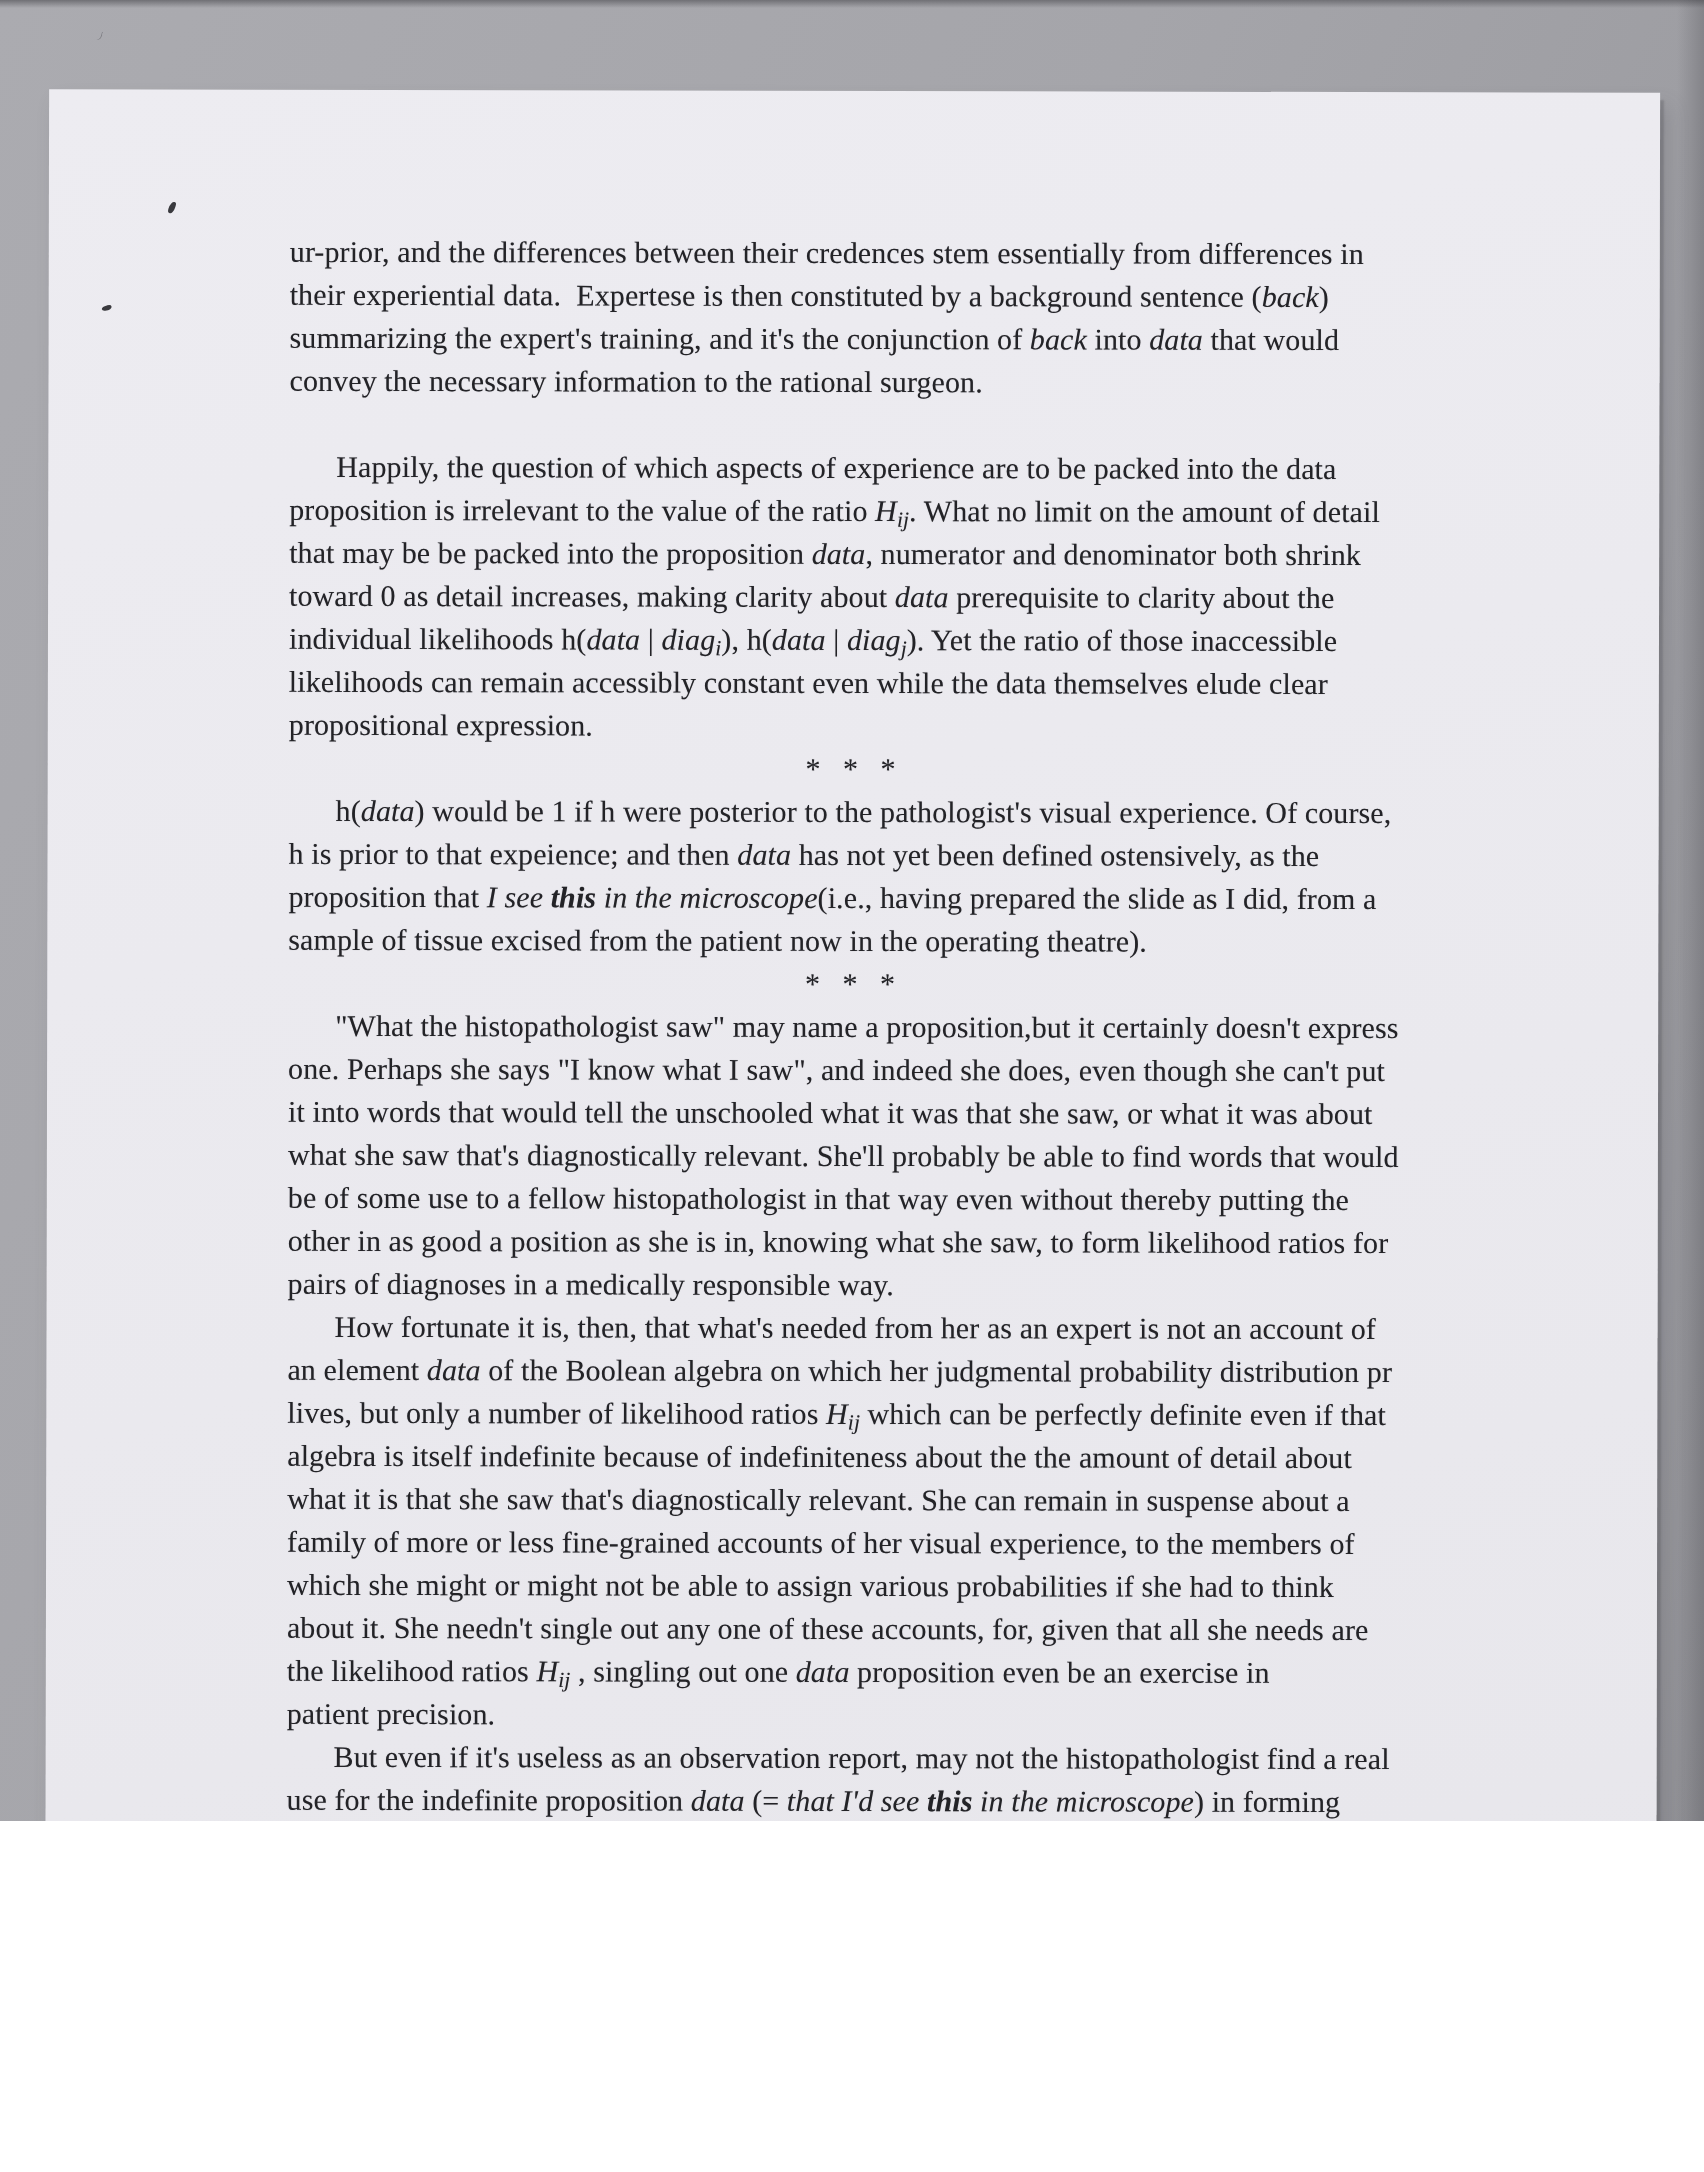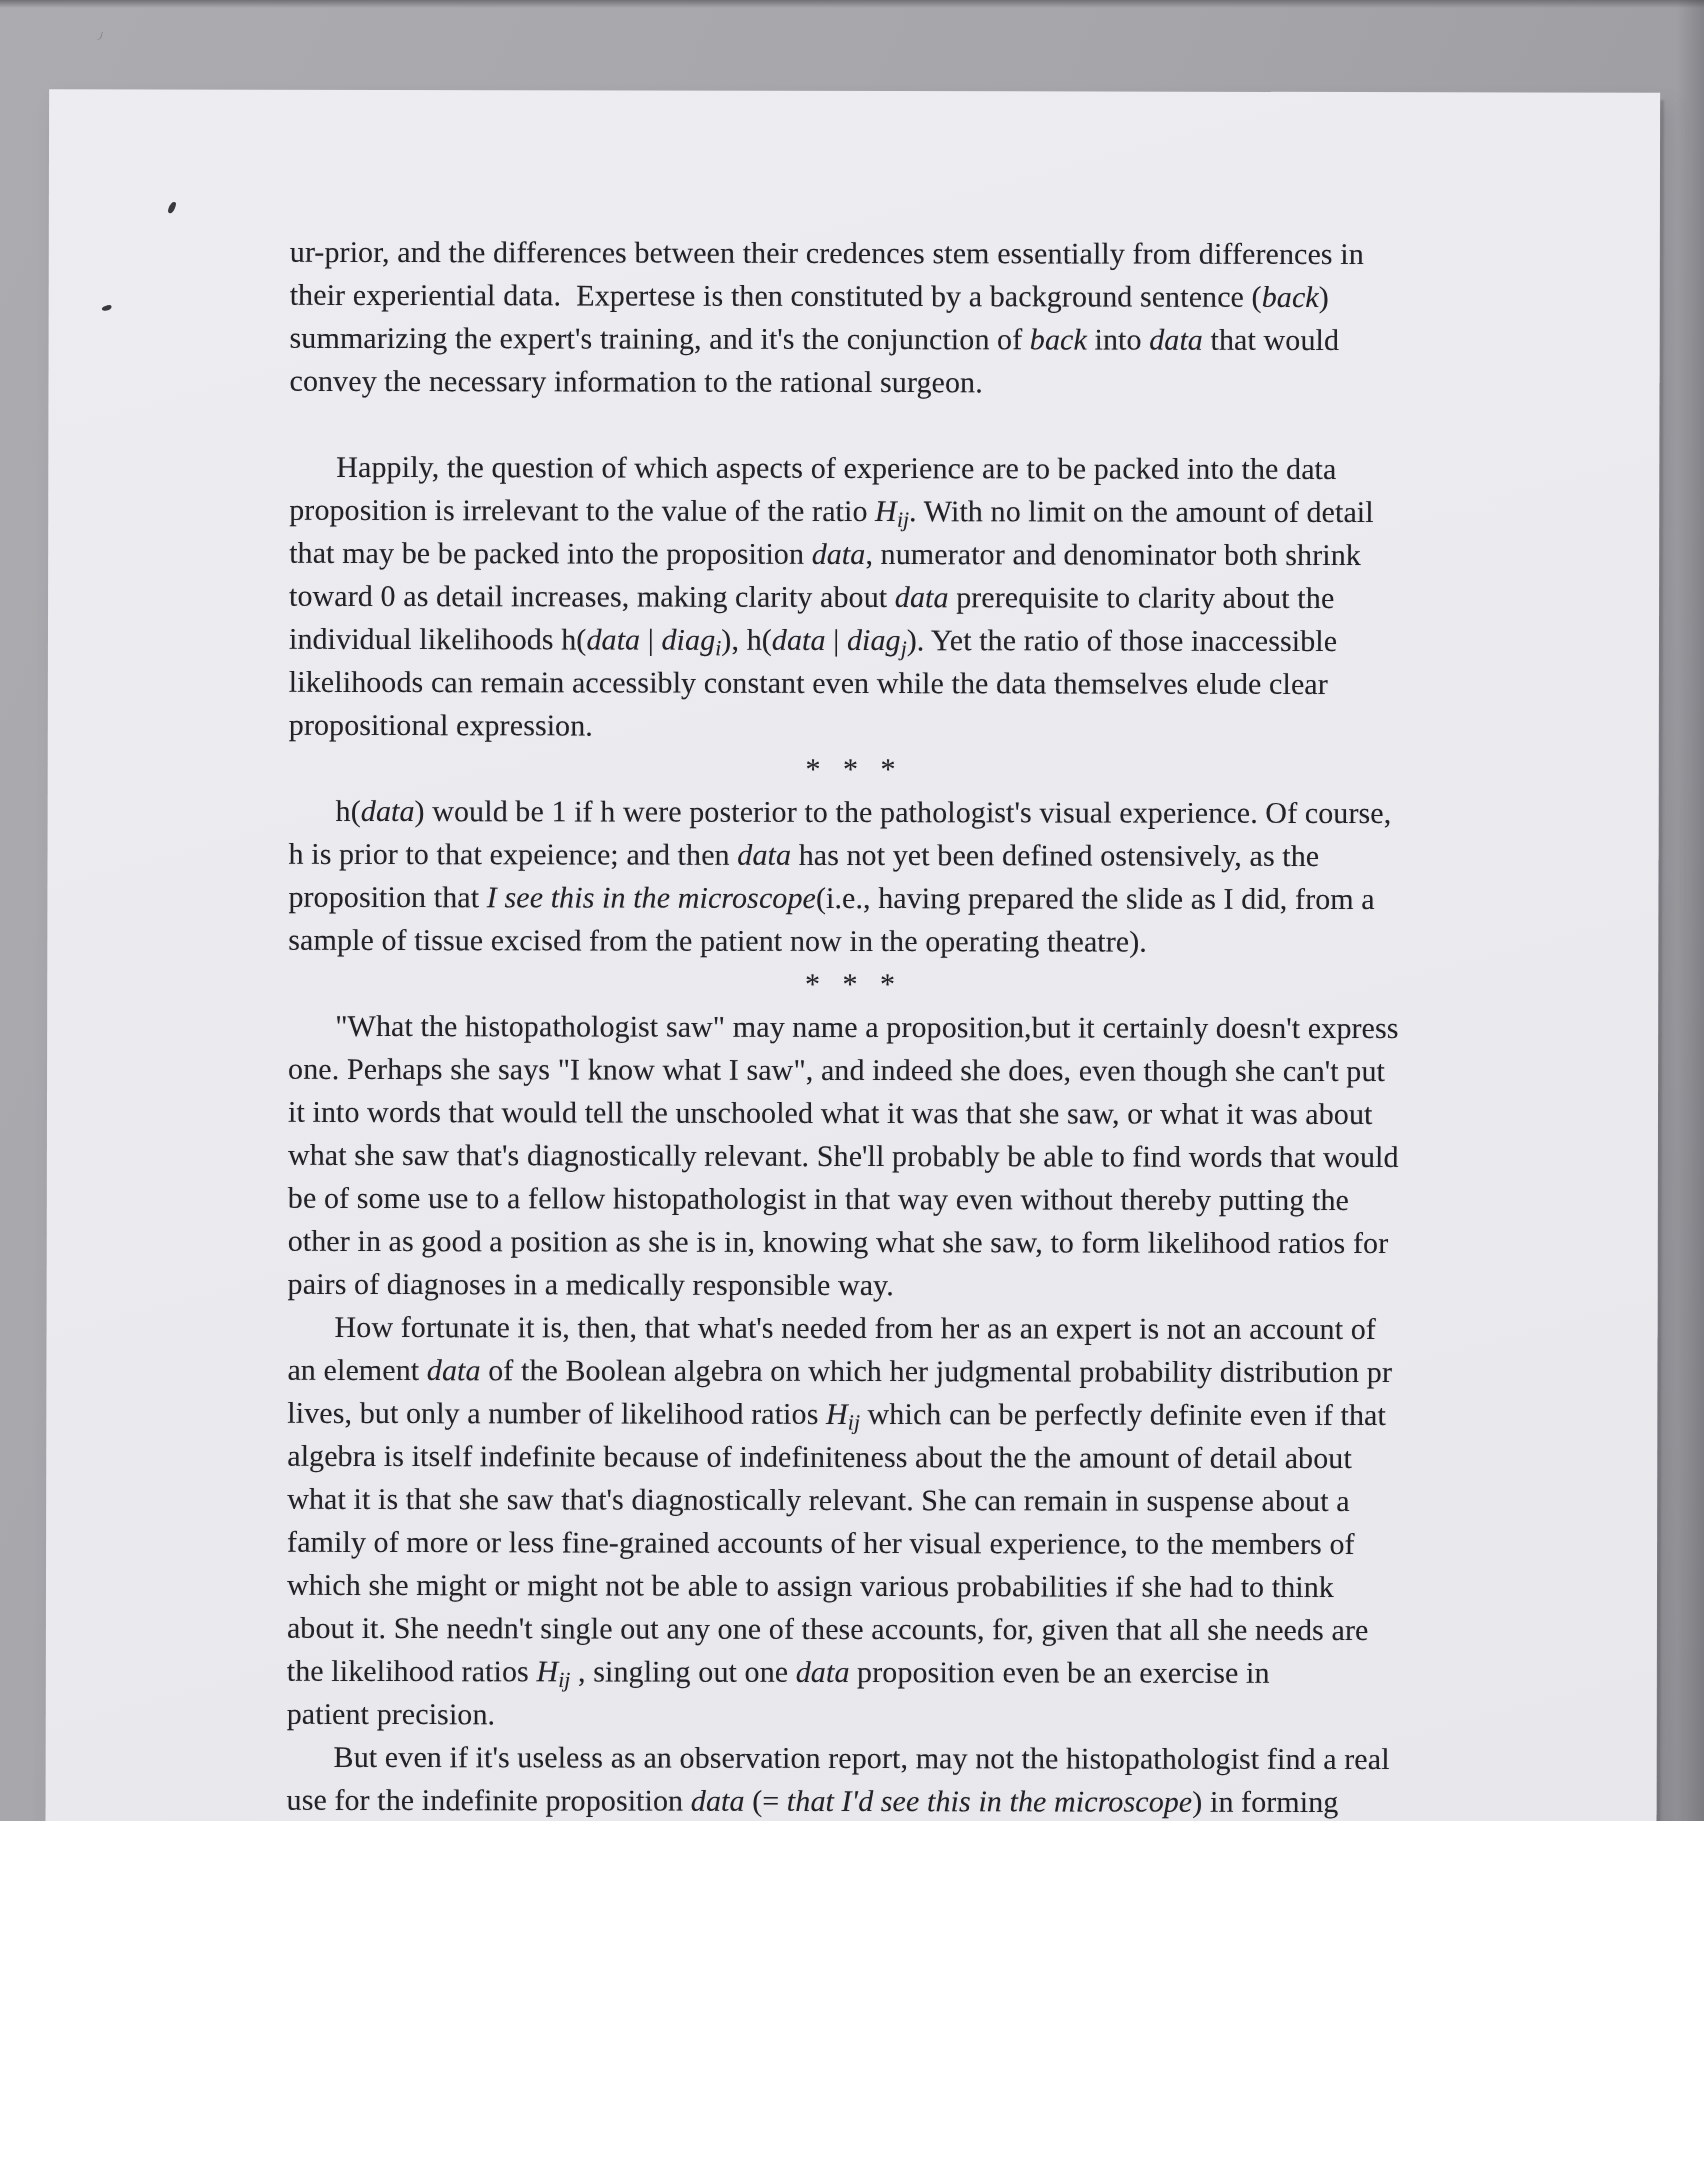--- a/index.html
+++ b/index.html
@@ -55,21 +55,21 @@
     height: var(--lh);
     line-height: var(--lh);
     white-space: nowrap;
   }
   .line.center {
     text-align: center;
     letter-spacing: 7.5px;
   }
   .line.indent { padding-left: 47px; }
   .it { font-style: italic; }
-  .bd { font-weight: normal; }
+  .bd { font-weight: bold; }
   .sub {
     font-size: 0.72em;
     vertical-align: -0.26em;
   }
   .pagenum {
     position: absolute;
     left: 0;
     top: 1873px;
     width: 1611px;
     text-align: center;
@@ -114,21 +114,21 @@
   <div class="paper">
     <div class="speck s1"></div>
     <div class="speck s2"></div>
 
     <div class="content">
         <div class="line"><span>ur-prior, and the differences between their credences stem essentially from differences in</span></div>
         <div class="line"><span>their experiential data. &nbsp;Expertese is then constituted by a background sentence (</span><span class="it">back</span><span>)</span></div>
         <div class="line"><span>summarizing the expert's training, and it's the conjunction of </span><span class="it">back</span><span> into </span><span class="it">data</span><span> that would</span></div>
         <div class="line"><span>convey the necessary information to the rational surgeon.</span></div>
         <div class="line indent" style="margin-top: calc(var(--lh) * 1);"><span>Happily, the question of which aspects of experience are to be packed into the data</span></div>
-        <div class="line"><span>proposition is irrelevant to the value of the ratio </span><span class="it">H</span><span class="it sub">ij</span><span>. With no limit on the amount of detail</span></div>
+        <div class="line"><span>proposition is irrelevant to the value of the ratio </span><span class="it">H</span><span class="it sub">ij</span><span>. What no limit on the amount of detail</span></div>
         <div class="line"><span>that may be be packed into the proposition </span><span class="it">data</span><span>, numerator and denominator both shrink</span></div>
         <div class="line"><span>toward 0 as detail increases, making clarity about </span><span class="it">data</span><span> prerequisite to clarity about the</span></div>
         <div class="line"><span>individual likelihoods h(</span><span class="it">data</span><span> | </span><span class="it">diag</span><span class="it sub">i</span><span>), h(</span><span class="it">data</span><span> | </span><span class="it">diag</span><span class="it sub">j</span><span>). Yet the ratio of those inaccessible</span></div>
         <div class="line"><span>likelihoods can remain accessibly constant even while the data themselves elude clear</span></div>
         <div class="line"><span>propositional expression.</span></div>
         <div class="line center"><span>* * *</span></div>
         <div class="line indent"><span>h(</span><span class="it">data</span><span>) would be 1 if h were posterior to the pathologist's visual experience. Of course,</span></div>
         <div class="line"><span>h is prior to that expeience; and then </span><span class="it">data</span><span> has not yet been defined ostensively, as the</span></div>
         <div class="line"><span>proposition that </span><span class="it">I see </span><span class="it bd">this</span><span class="it"> in the microscope</span><span>(i.e., having prepared the slide as I did, from a</span></div>
         <div class="line"><span>sample of tissue excised from the patient now in the operating theatre).</span></div>

